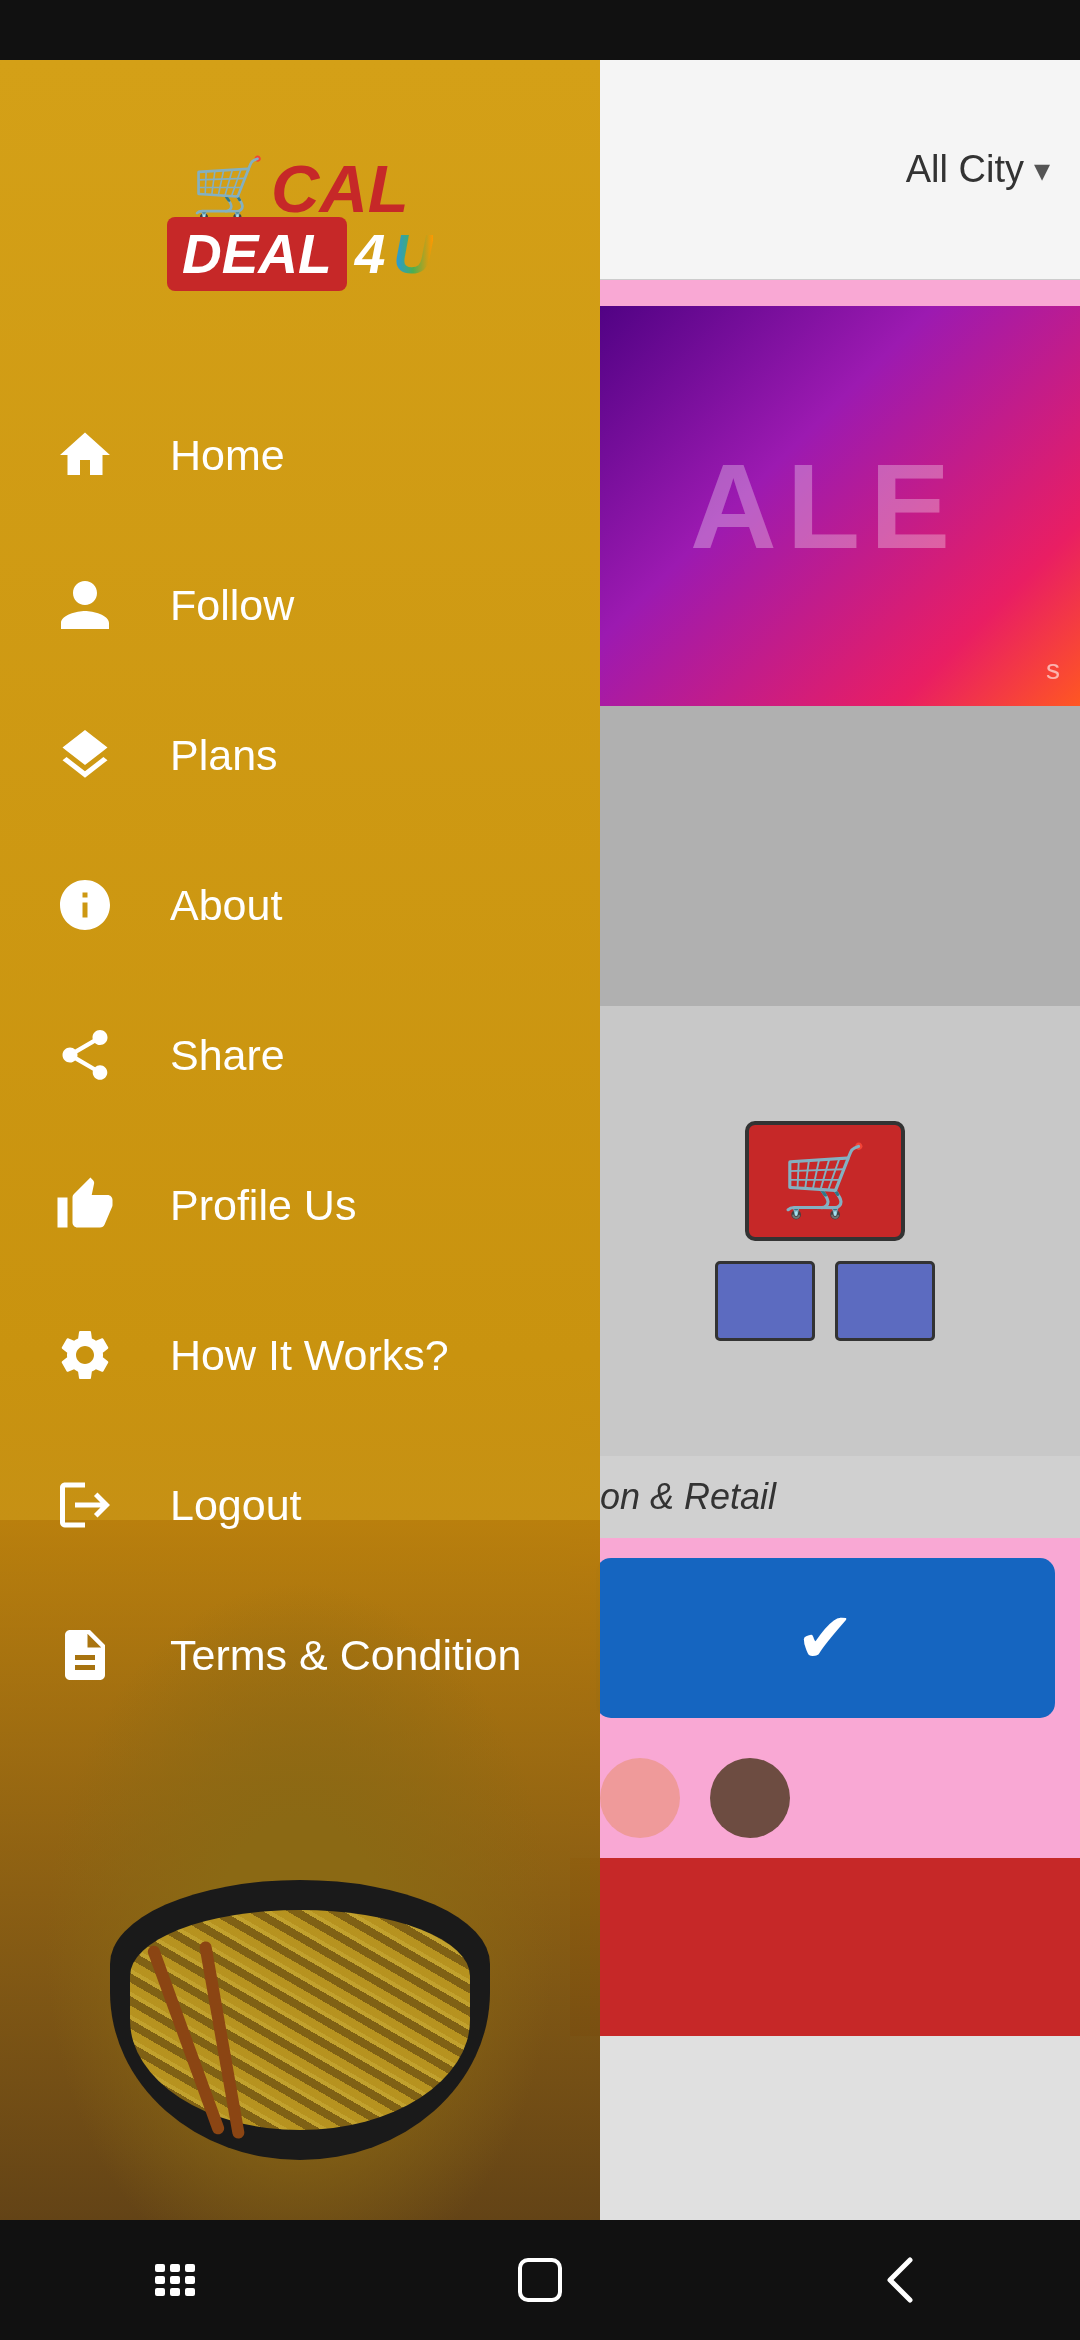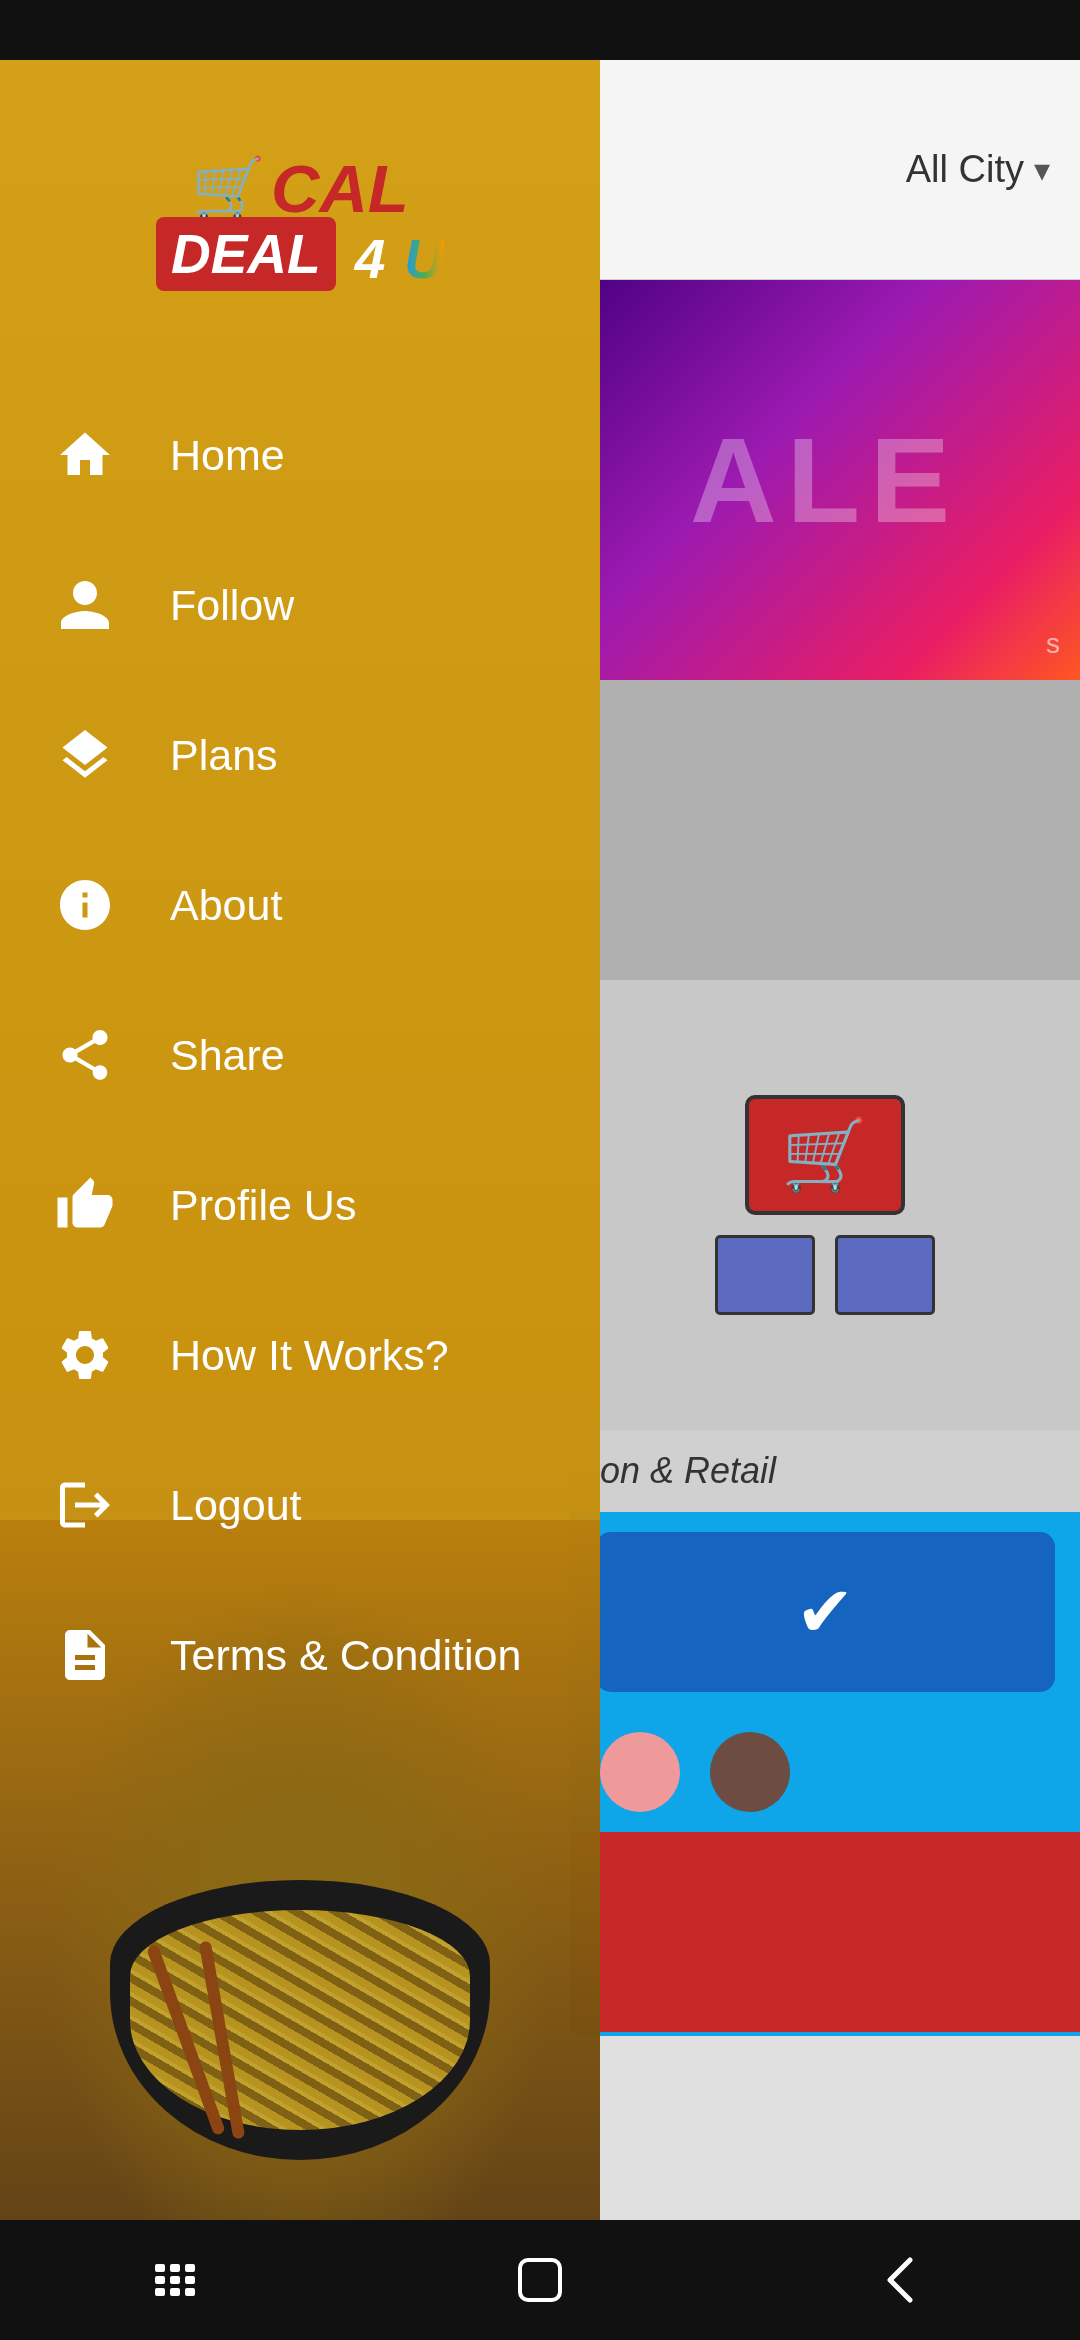--- a/index.html
+++ b/index.html
@@ -57,21 +57,21 @@
       display: flex;
     }
 
     
     .right-panel {
       position: absolute;
       left: 570px;
       top: 0;
       width: 510px;
       height: 1976px;
-      background: #0ea5e9;
+      background: #f9a8d4;
       overflow: hidden;
     }
 
     
     .top-header {
       width: 100%;
       height: 220px;
       background: #f5f5f5;
       display: flex;
       align-items: center;
@@ -97,20 +97,21 @@
     
     .sale-banner {
       width: 100%;
       height: 400px;
       background: linear-gradient(135deg, #6a0dad 0%, #c2185b 50%, #e91e63 100%);
       display: flex;
       align-items: center;
       justify-content: center;
       position: relative;
       overflow: hidden;
+      margin-top: 26px;
     }
 
     .sale-banner-bg {
       position: absolute;
       top: 0; left: 0; right: 0; bottom: 0;
       background: linear-gradient(135deg, #4a0080 0%, #9c1ab1 40%, #e91e63 80%, #ff5722 100%);
     }
 
     .sale-text {
       position: relative;
@@ -355,22 +356,22 @@
 
     .cal-text {
       font-size: 67px;
       font-weight: 900;
       color: #c62828;
       font-style: italic;
     }
 
     .deal4u-container {
       display: flex;
-      align-items: flex-end;
-      gap: 19px;
+      align-items: center;
+      gap: 8px;
       margin-top: -10px;
     }
 
     .deal-text-box {
       background: #c62828;
       color: #fff;
       font-size: 55px;
       font-weight: 900;
       padding: 5px 15px;
       border-radius: 8px;

